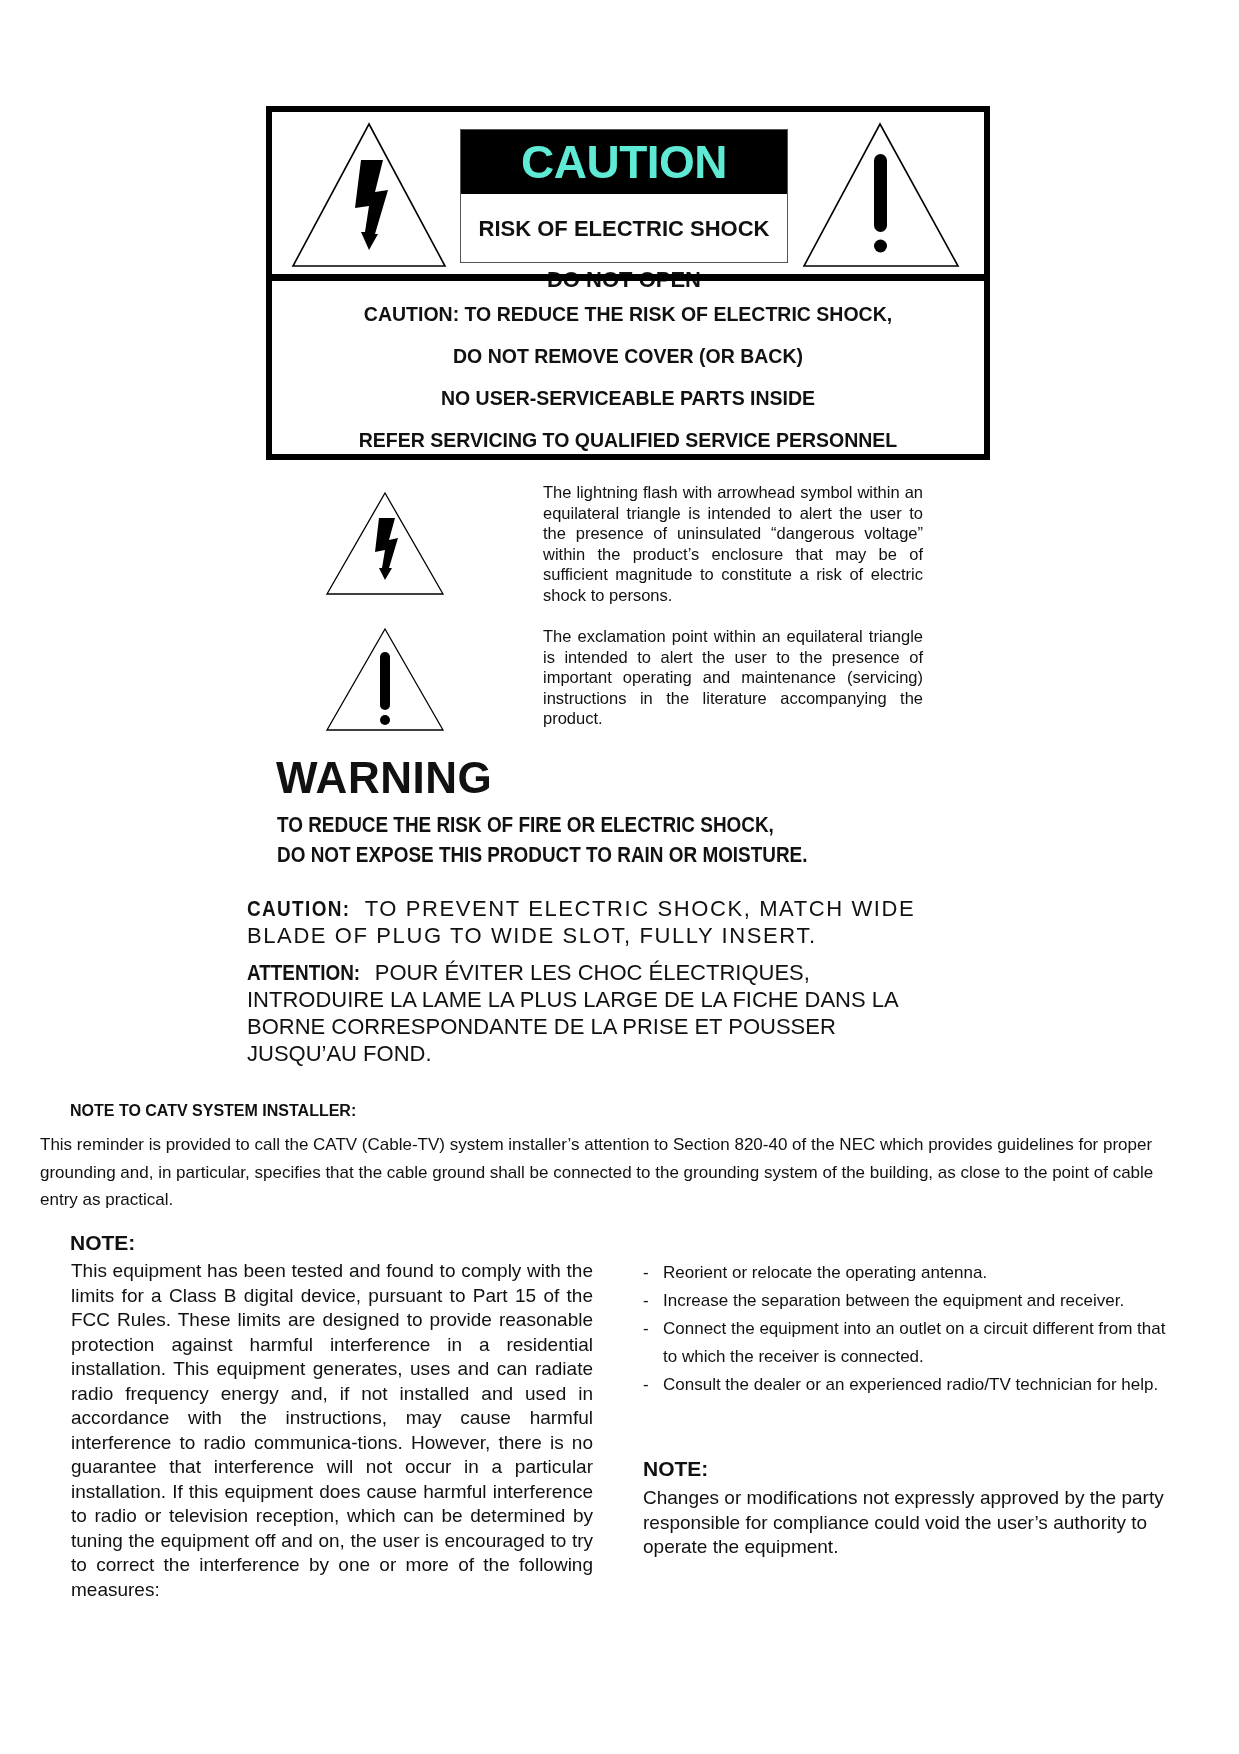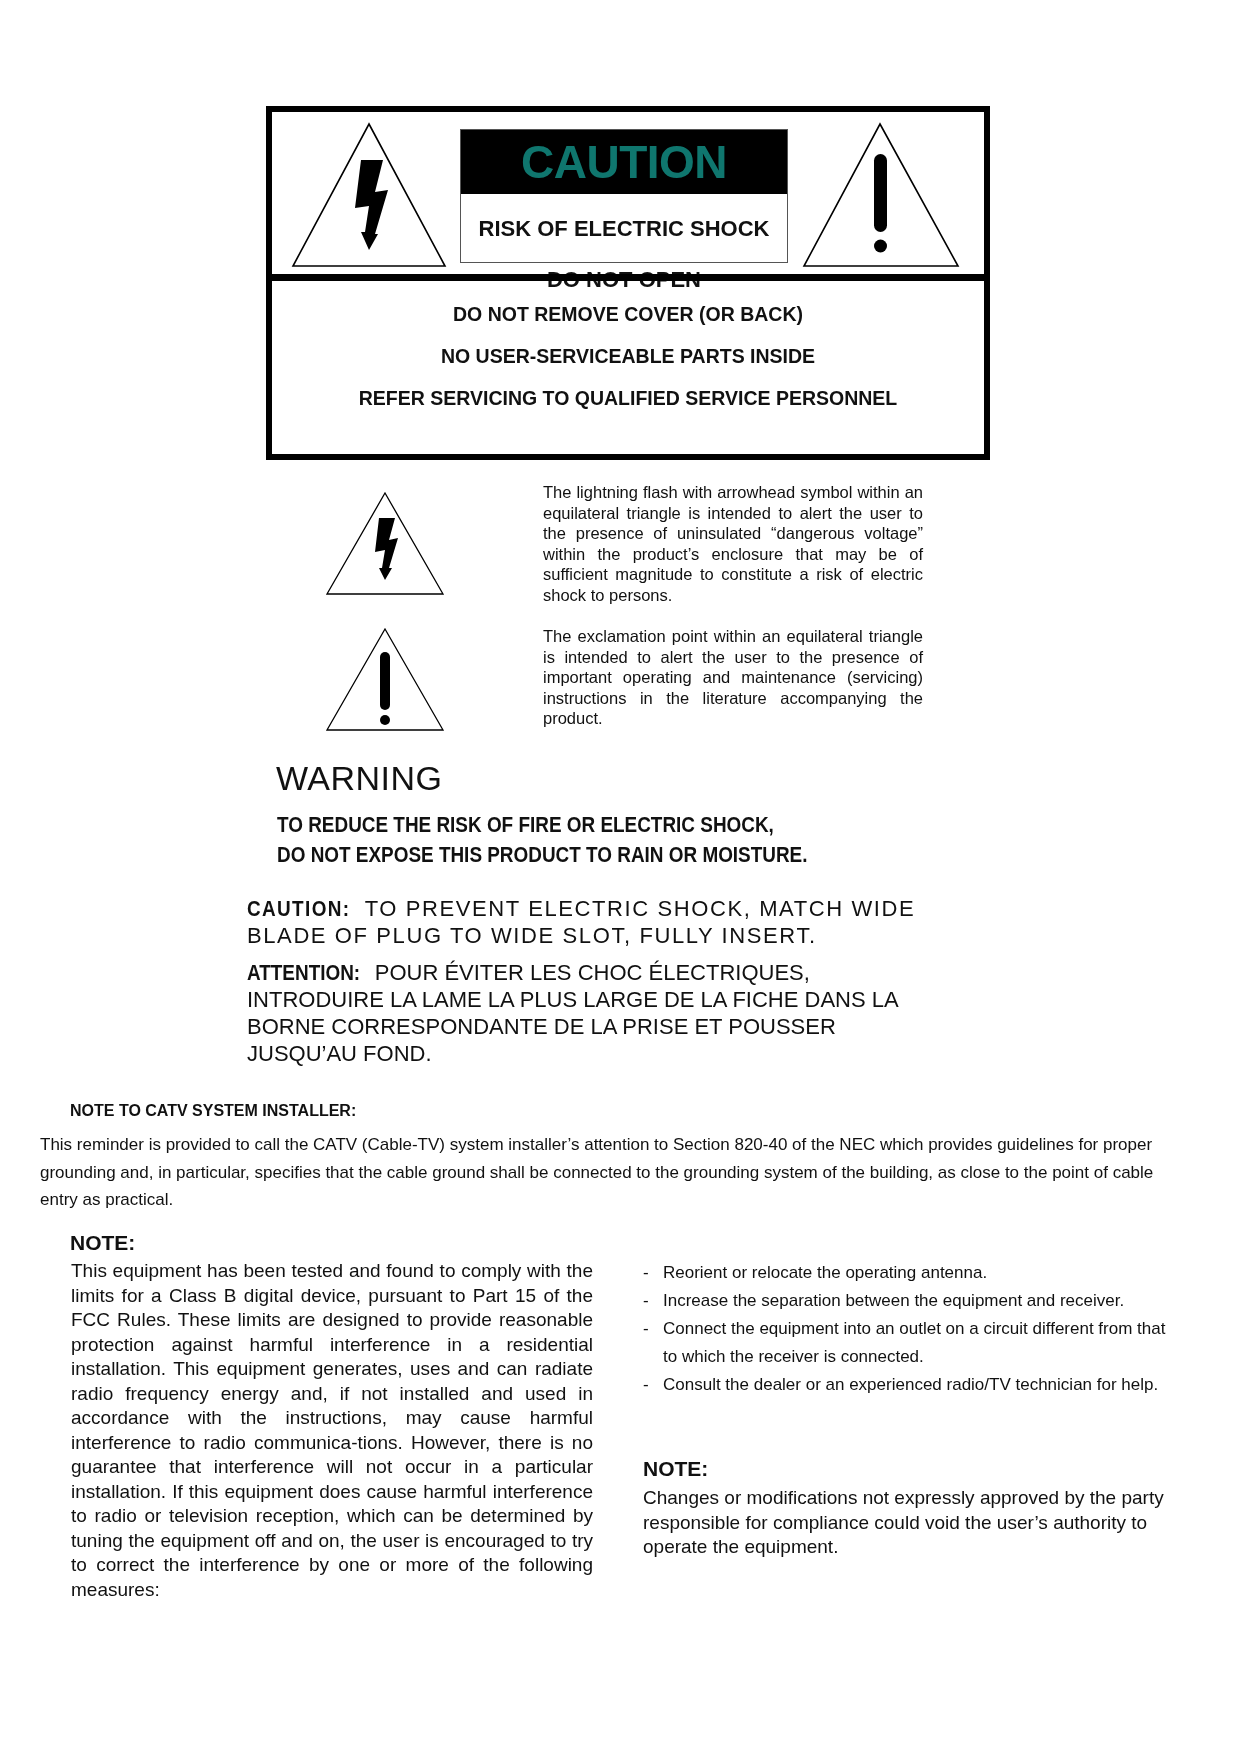--- a/index.html
+++ b/index.html
@@ -14,21 +14,21 @@
     left: 266px; top: 106px; width: 724px; height: 354px;
     border: 6px solid #000; box-sizing: border-box;
   }
   .caution-top { position: absolute; left: 0; top: 0; width: 100%; height: 162px; }
   .caution-divider { position: absolute; left: 0; top: 162px; width: 100%; height: 7px; background: #000; }
   .caution-label {
     position: absolute; left: 188px; top: 17px; width: 328px; height: 134px;
     border: 1px solid #555; box-sizing: border-box;
   }
   .caution-title {
-    height: 64px; background: #000; color: #0f766e;
+    height: 64px; background: #000; color: #5eead4;
     font-size: 46px; font-weight: bold; text-align: center; line-height: 64px;
     letter-spacing: -0.5px;
   }
   .caution-sub {
     font-size: 22px; font-weight: bold; text-align: center; line-height: 33px; padding-top: 18px;
   }
   .caution-lines {
     position: absolute; left: 0; top: 169px; width: 100%;
     text-align: center; font-weight: bold; font-size: 19.5px;
   }
@@ -36,21 +36,21 @@
   .caution-lines div:first-child { margin-top: 12px; }
 
   .tri-large { position: absolute; width: 160px; height: 150px; }
 
   
   .sym-text {
     left: 543px; width: 380px; font-size: 16.5px; line-height: 20.5px;
     text-align: justify; text-align-last: left;
   }
 
-  .warning-title { left: 276px; top: 752px; font-size: 34px; line-height: 52px; letter-spacing: 0.5px; }
+  .warning-title { left: 276px; top: 752px; font-size: 44px; line-height: 52px; letter-spacing: 0.5px; font-weight: bold; }
   .warning-lines { left: 277px; top: 810px; font-size: 22px; font-weight: bold; line-height: 30px; transform: scaleX(0.86); transform-origin: left top; width: 720px; }
 
   .plug-block { left: 247px; top: 895px; width: 680px; font-size: 22px; line-height: 27px; }
   .plug-block .lbl { font-weight: bold; display: inline-block; transform: scaleX(0.86); transform-origin: left center; margin-right: -10px; }
   .plug-para { margin-bottom: 10px; }
   .plug-caution { letter-spacing: 1.6px; }
 
   .catv-title { left: 70px; top: 1102px; font-size: 16px; font-weight: bold; }
   .catv-body { left: 40px; top: 1131px; width: 1150px; font-size: 17px; line-height: 27.5px; }
 
@@ -82,20 +82,21 @@
       <div class="caution-sub">DO NOT OPEN</div>
     </div>
     <svg class="tri-large" style="left:530px; top:8px;" viewBox="0 0 160 150">
       <polygon points="78,4 156,146 2,146" fill="#fff" stroke="#000" stroke-width="1.6"></polygon>
       <rect x="72" y="34" width="13" height="78" rx="6.5" fill="#000"></rect>
       <circle cx="78.5" cy="126" r="6.5" fill="#000"></circle>
     </svg>
   </div>
   <div class="caution-divider"></div>
   <div class="caution-lines">
+    <div>CAUTION: TO REDUCE THE RISK OF ELECTRIC SHOCK,</div>
     <div>DO NOT REMOVE COVER (OR BACK)</div>
     <div>NO USER-SERVICEABLE PARTS INSIDE</div>
     <div>REFER SERVICING TO QUALIFIED SERVICE PERSONNEL</div>
   </div>
 </div>
 
 <svg class="abs" style="left:326px; top:490px; width:120px; height:107px;" viewBox="0 0 120 107">
   <polygon points="59,3 117,104 1,104" fill="#fff" stroke="#000" stroke-width="1.3"></polygon>
   <polygon points="53,28 69,28 63,50 72,48 63,78 66,78 59,90 53,78 56,78 59,60 49,62" fill="#000"></polygon>
 </svg>

